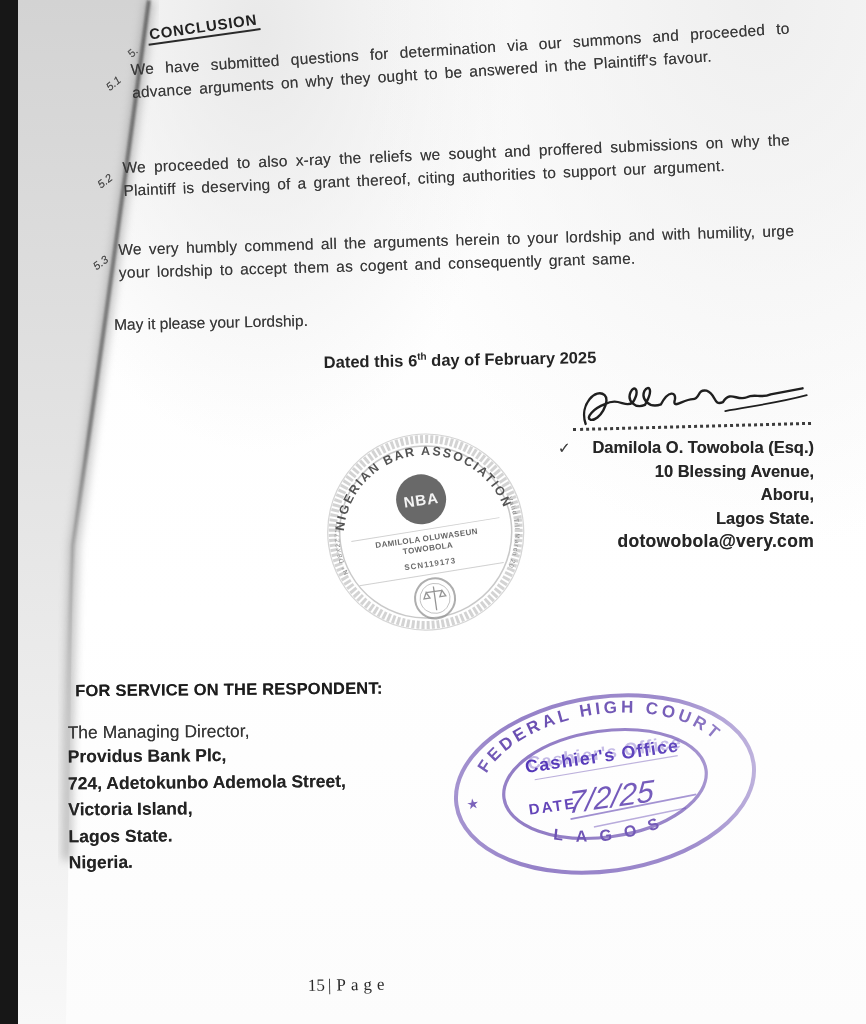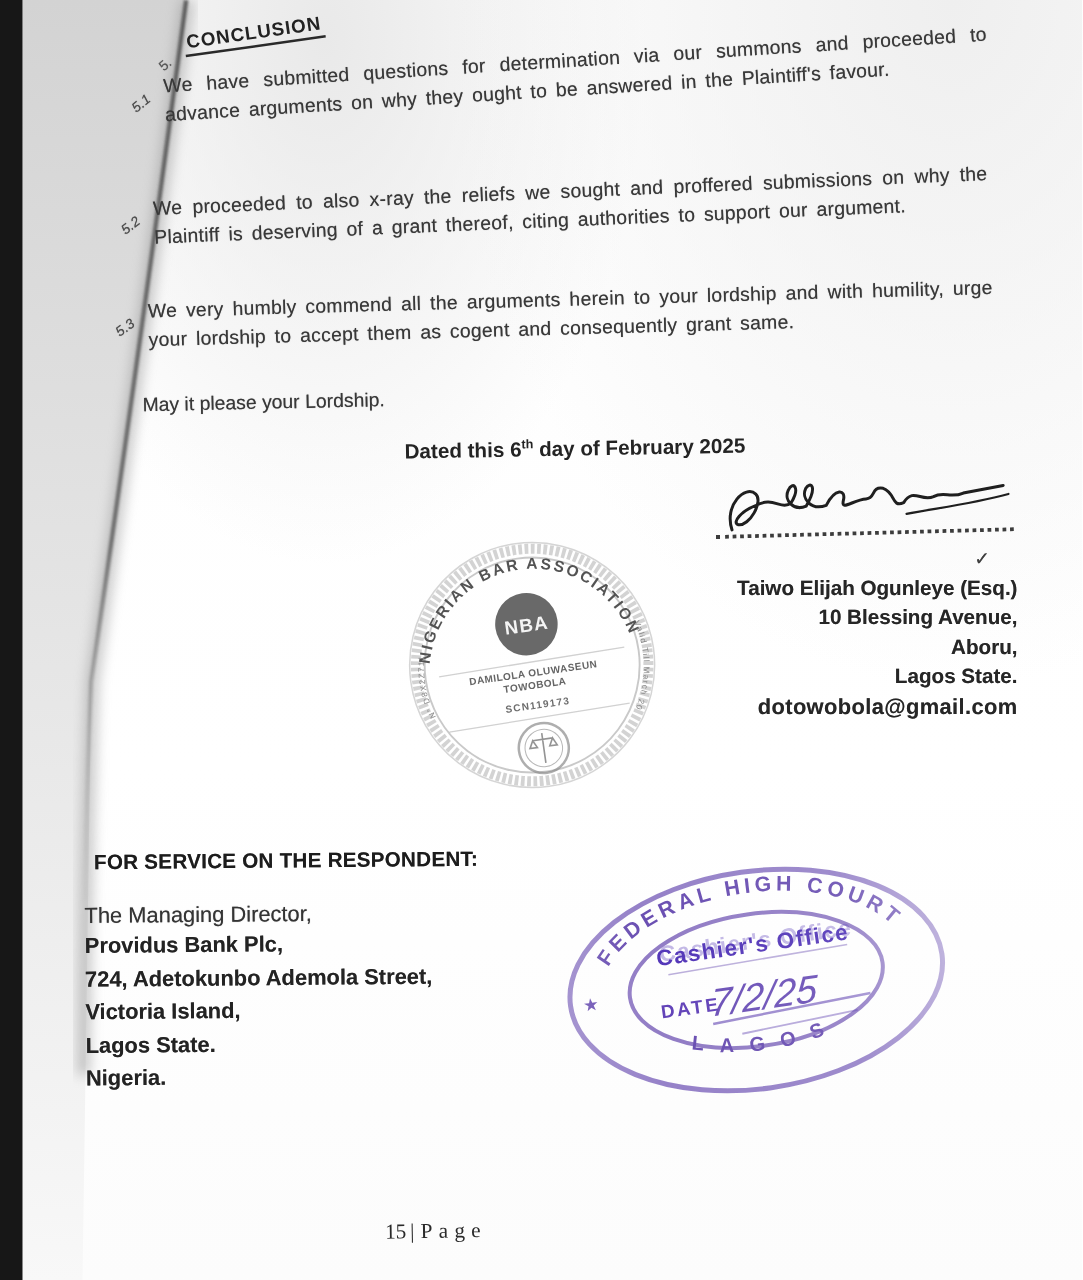--- a/index.html
+++ b/index.html
@@ -124,26 +124,26 @@
              C80,9 74,5 70,11 C66,19 74,29 86,25 C94,11 102,13 100,21
              C97,31 108,21 118,21 C126,21 122,11 132,13 C142,17 138,29 148,25
              C156,13 162,25 172,21 C180,17 186,23 196,19 L228,14" fill="none" stroke="#1f1f1f" stroke-width="2.4" stroke-linecap="round"></path>
     <path d="M150,34 C176,30 202,28 232,21" fill="none" stroke="#1f1f1f" stroke-width="1.8" stroke-linecap="round"></path>
   </svg>
   <div class="dotted-line"></div>
 
   <div class="counsel-block">
     <div class="name-row">
       <span class="check">✓</span>
+      <span>Damilola O. Towobola (Esq.)</span>
     </div>
-    <div>Taiwo Elijah Ogunleye (Esq.)</div>
     <div>10 Blessing Avenue,</div>
     <div>Aboru,</div>
     <div>Lagos State.</div>
-    <div class="email">dotowobola@gmail.com</div>
+    <div class="email">dotowobola@very.com</div>
   </div>
 
   <svg class="nba-seal-svg" width="212" height="212" viewBox="0 0 212 212">
     <defs>
       <path id="nbaArcTop" d="M 23,110 A 83,83 0 0 1 189,110"></path>
       <path id="nbaArcLeft" d="M 34,154 A 86,86 0 0 1 22,84"></path>
       <path id="nbaArcRight" d="M 188,72 A 86,86 0 0 1 182,152"></path>
     </defs>
     <g transform="rotate(-8 106 106)">
       <circle cx="106" cy="104" r="93" fill="none" stroke="#8f8f8f" stroke-width="8" stroke-dasharray="3 2" opacity="0.42"></circle>

